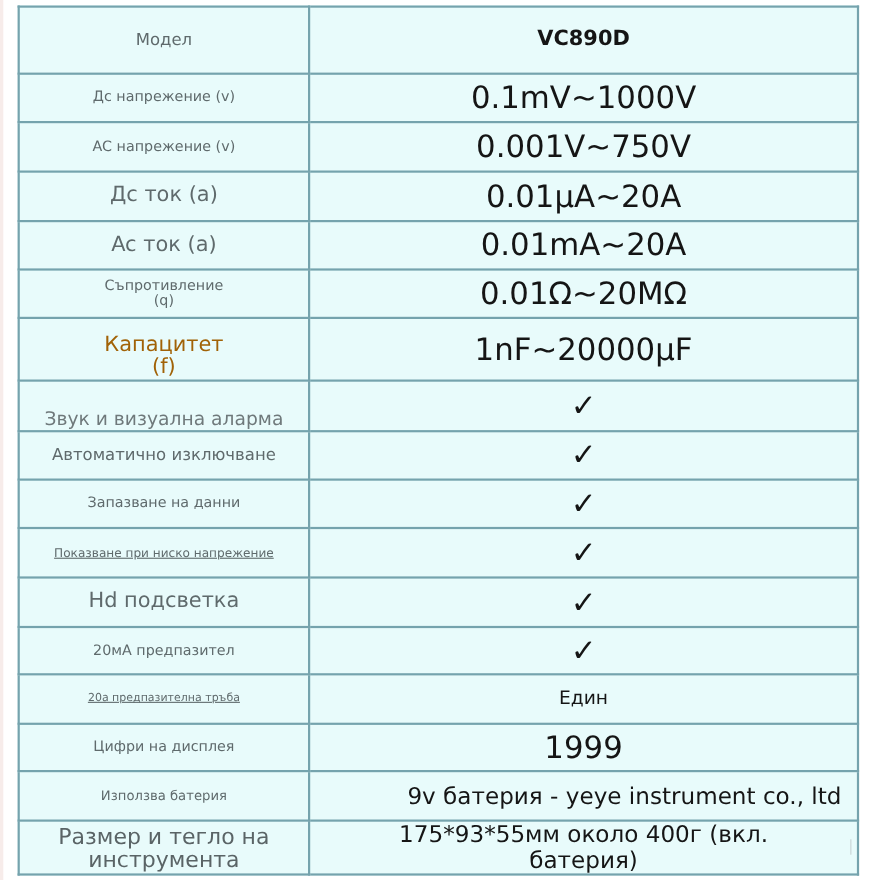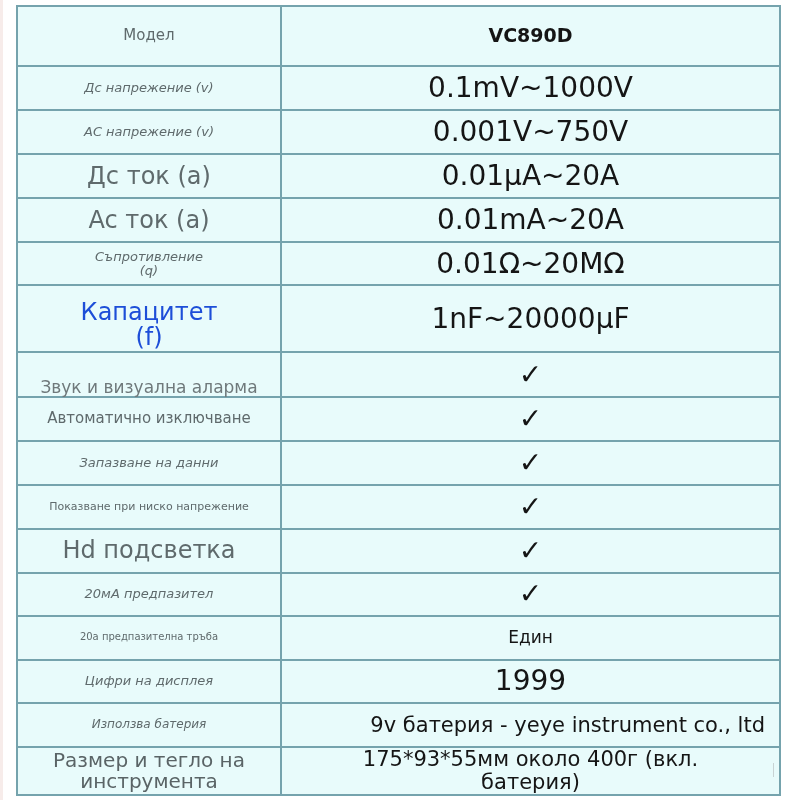--- a/index.html
+++ b/index.html
@@ -13,24 +13,24 @@
     table.spec {
       position: absolute; left: 16px; top: 5px; width: 765px; height: 791px;
       border-collapse: collapse; table-layout: fixed; background: #e8fbfb;
     }
     table.spec td {
       border: 2px solid #75a3ad; padding: 0; text-align: center; vertical-align: middle;
       overflow: visible; line-height: 1.05;
     }
     td.label { width: 264px; color: #5f6a6c; }
     td.value { color: #151515; font-family: "DejaVu Sans", sans-serif; }
-    .l-xs { font-size: 10px; }
-    .l-s { font-size: 13px; font-style: italic; }
+    .l-xs { font-size: 10px; text-decoration: underline; }
+    .l-s { font-size: 13px; }
     .l-m { font-size: 15px; }
-    .l-l { font-size: 24px; }
+    .l-l { font-size: 19px; }
     .l-gray { color: #858e90; font-size: 17px; }
     .v-xl { font-size: 28px; }
     .v-big { font-size: 19px; font-weight: bold; }
     .v-s { font-size: 17px; }
     .v-gray { color: #6f7a7c; font-size: 21px; }
     .check { font-size: 28px; font-weight: bold; color: #121212; }
     .corner-mark { position: absolute; right: 26px; top: 763px; width: 4px; height: 14px; border-right: 1px solid #c8d3d4; }
   </style>
 </head>
 <body>
@@ -62,21 +62,21 @@
     <tr style="height:44px">
       <td class="label l-l">Ac ток (a)</td>
       <td class="value v-xl">0.01mA~20A</td>
     </tr>
     <tr style="height:43px">
       <td class="label l-s" style="white-space:pre-line">Съпротивление
 (q)</td>
       <td class="value v-xl">0.01Ω~20MΩ</td>
     </tr>
     <tr style="height:43px">
-      <td class="label l-l" style="white-space:pre-line;color:#1d4ed8;padding-top:14px">Капацитет
+      <td class="label l-l" style="white-space:pre-line;color:#a16207;padding-top:14px">Капацитет
 (f)</td>
       <td class="value v-xl">1nF~20000μF</td>
     </tr>
     <tr style="height:44px">
       <td class="label l-gray" style="color:#6f797b;padding-top:26px">Звук и визуална аларма</td>
       <td class="value check">✓</td>
     </tr>
     <tr style="height:43px">
       <td class="label l-m" style="color:#5f6a6c">Автоматично изключване</td>
       <td class="value check">✓</td>

